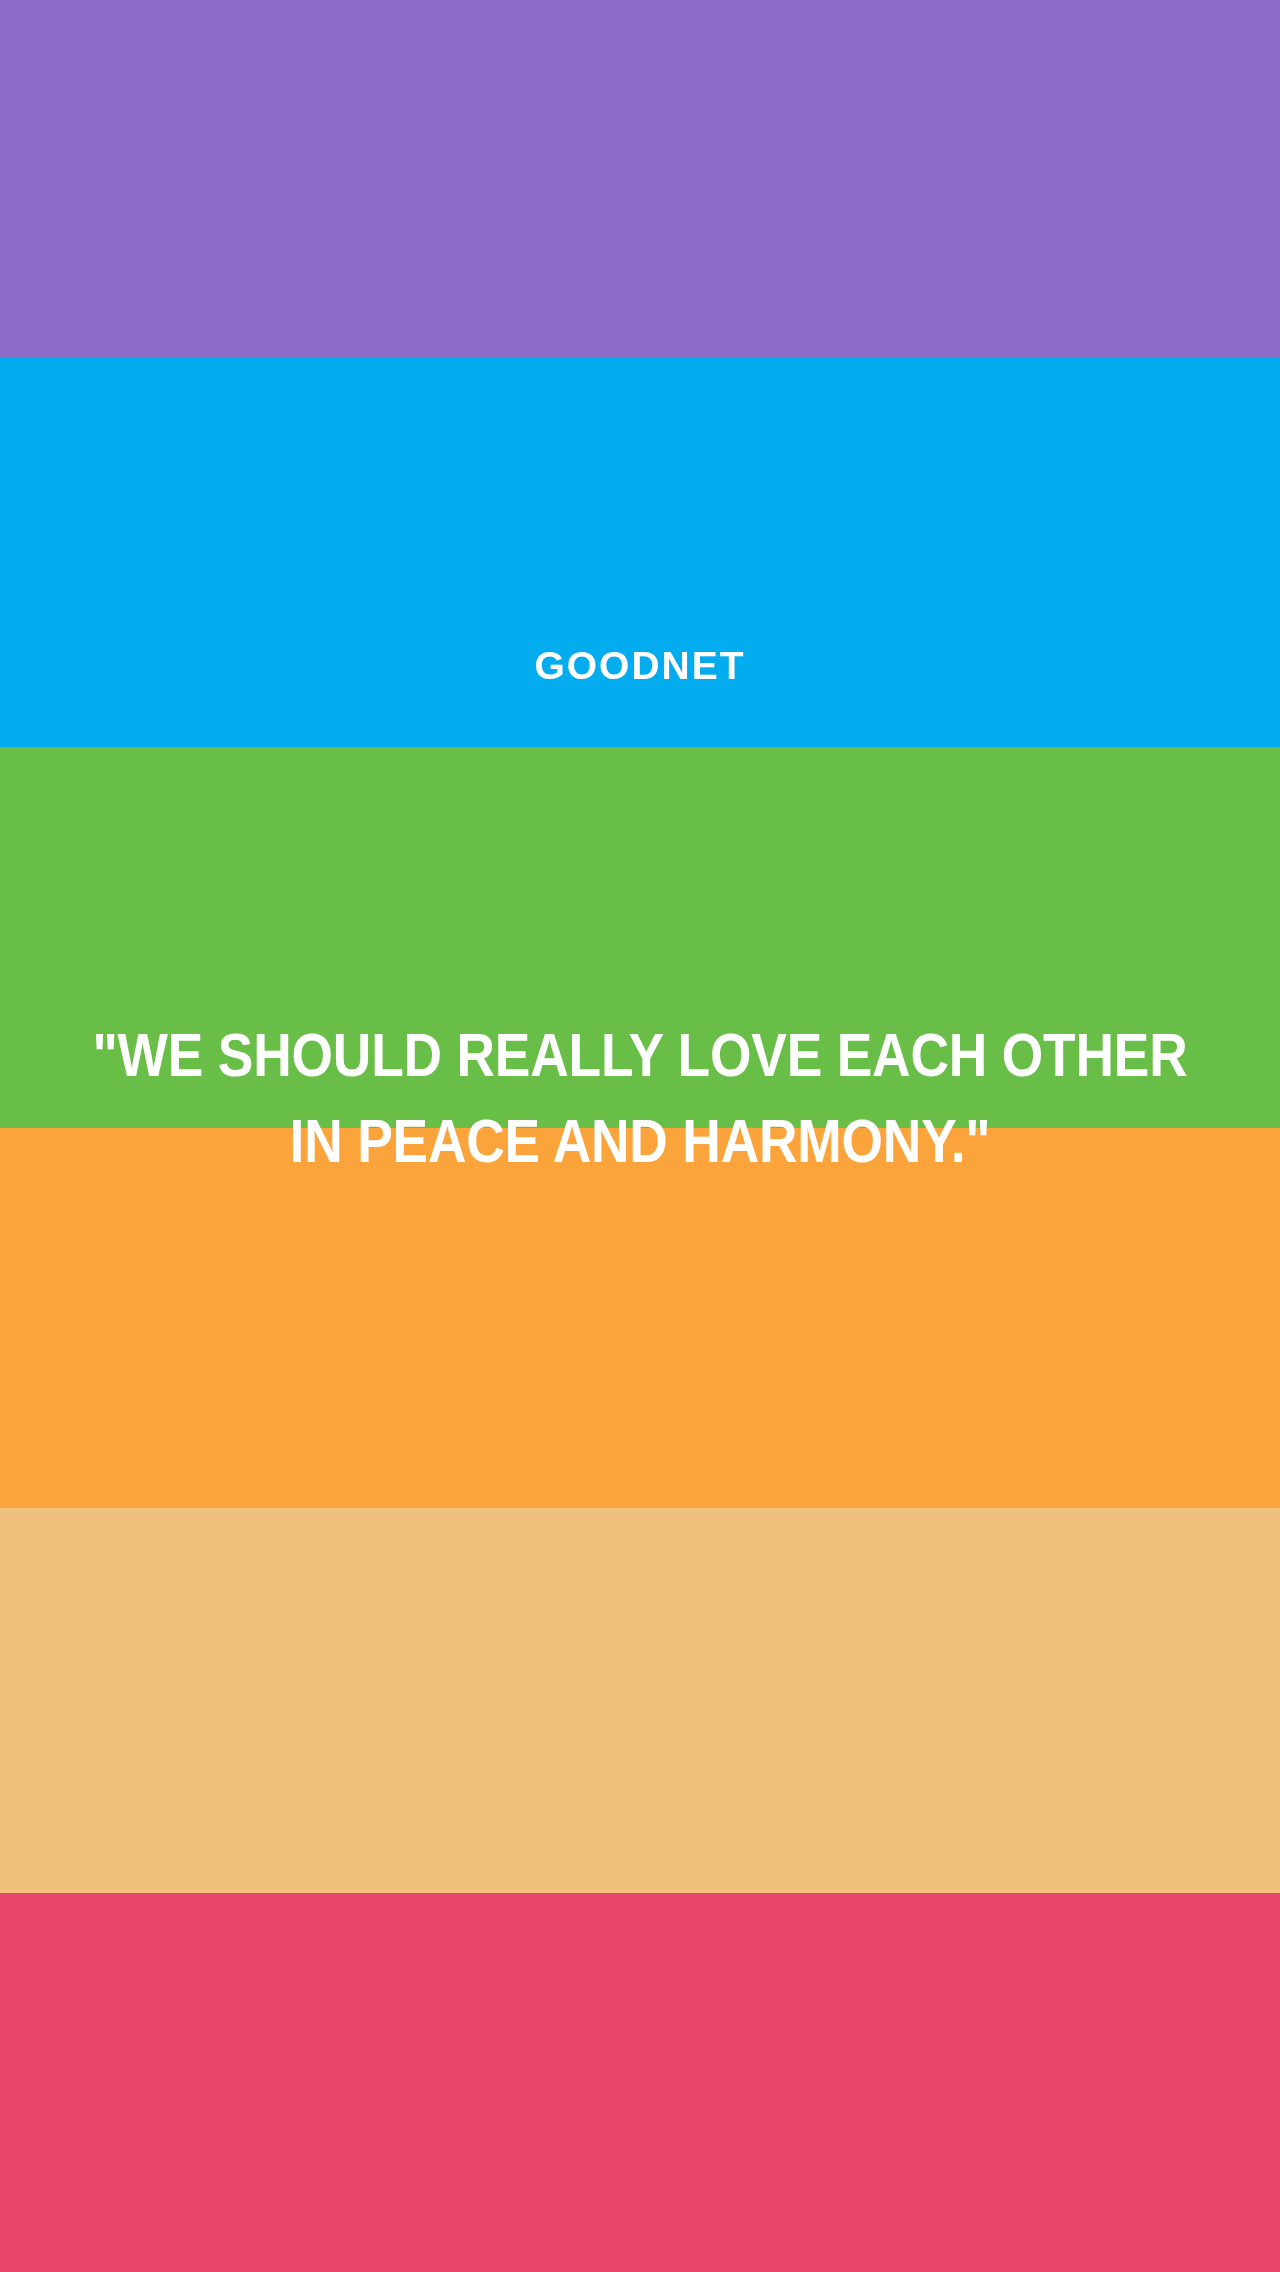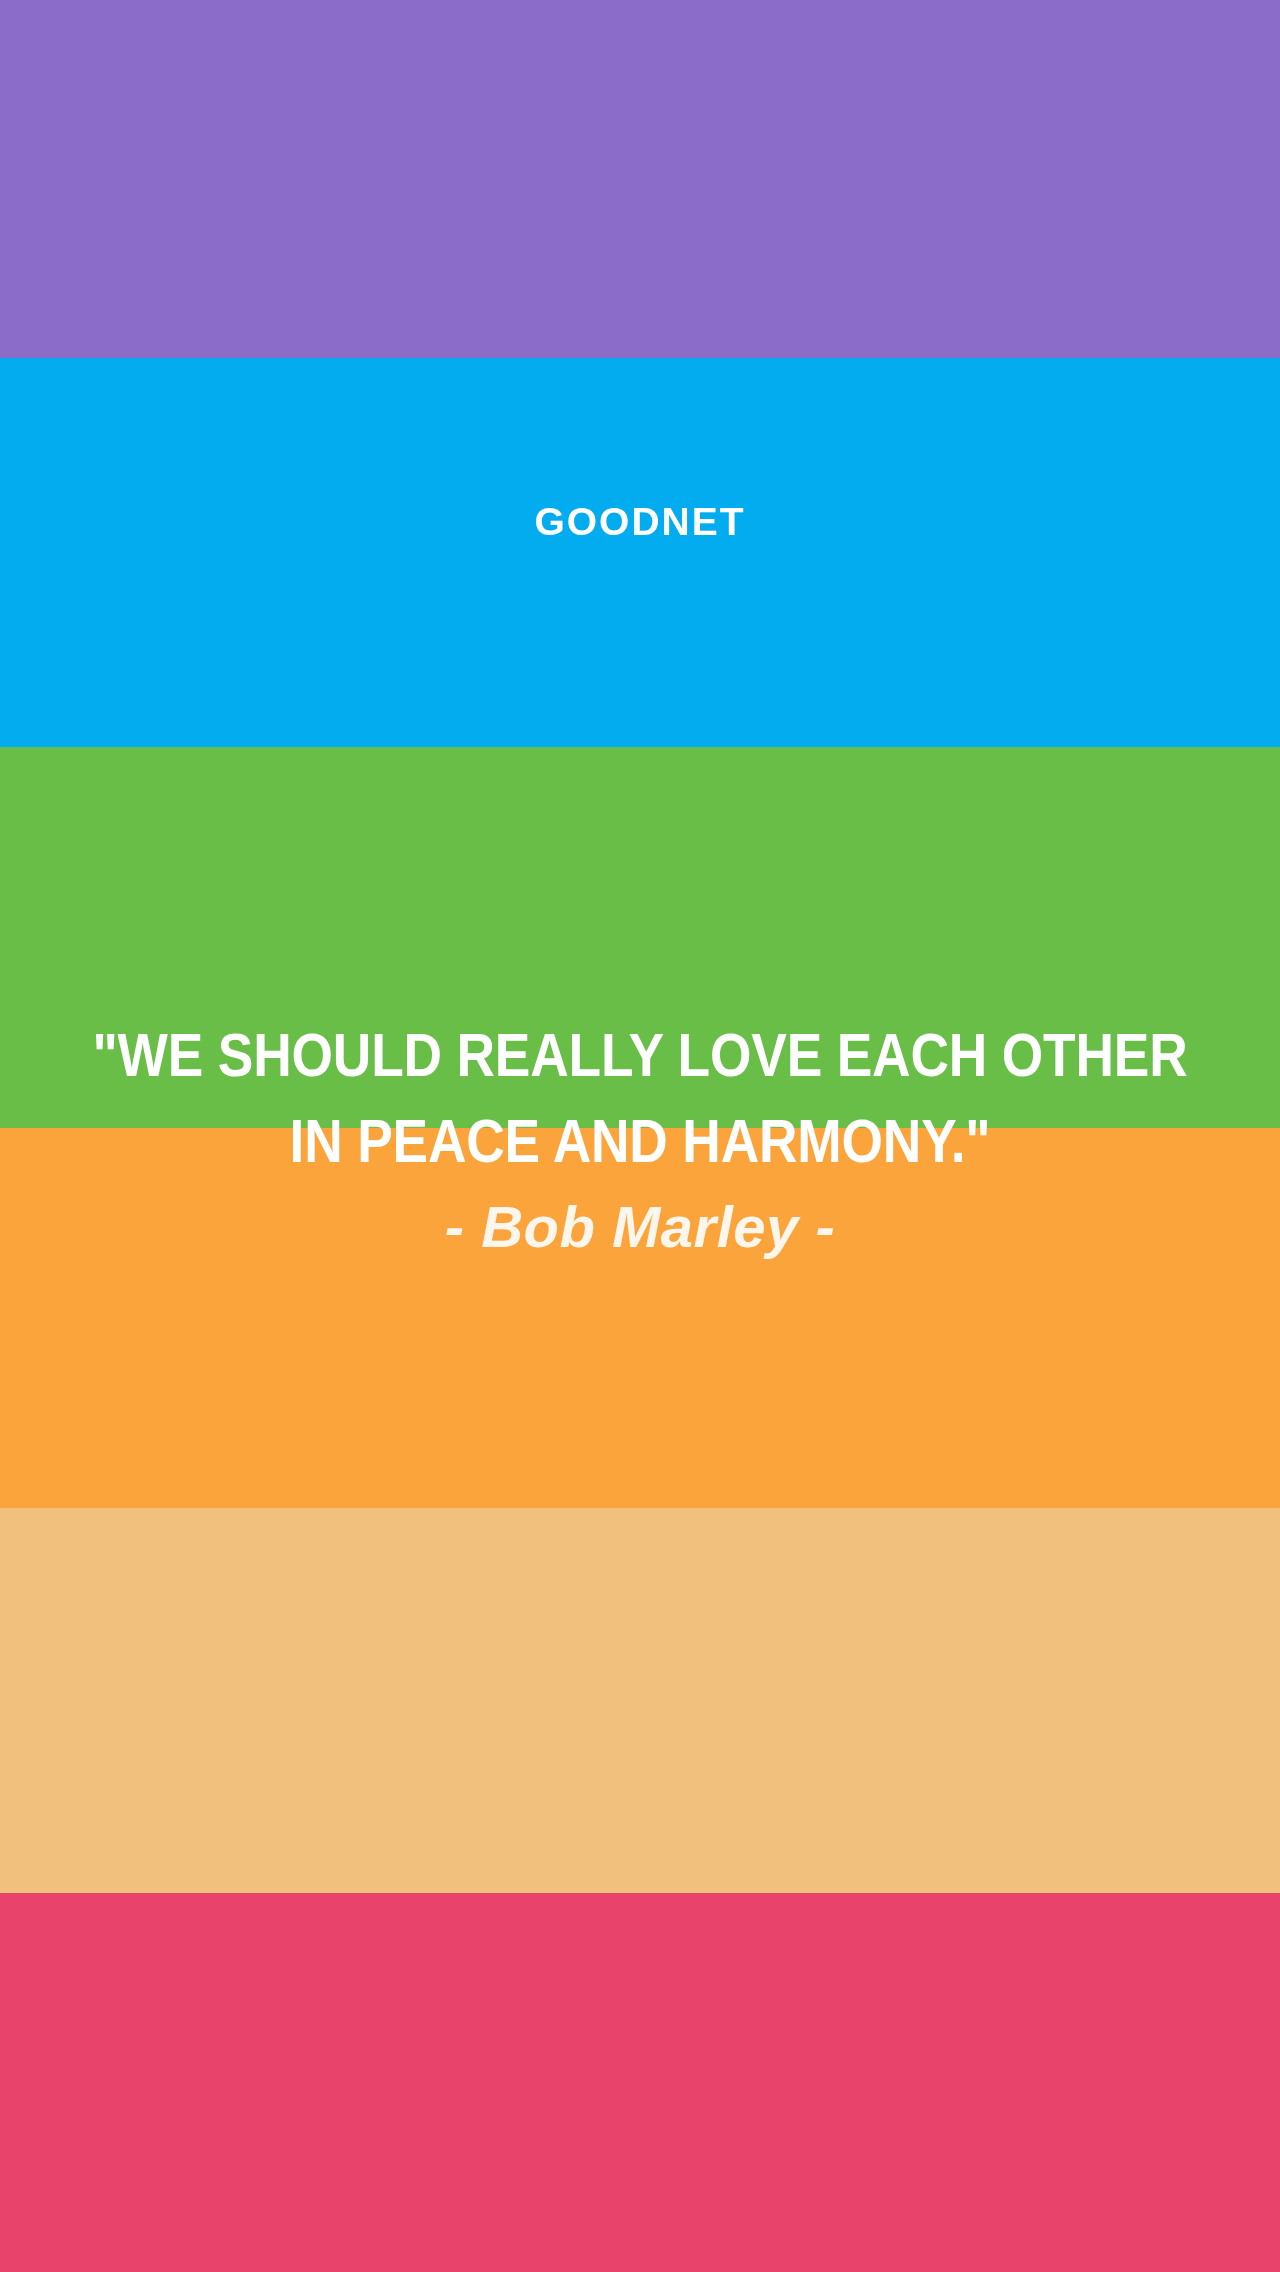--- a/index.html
+++ b/index.html
@@ -33,21 +33,21 @@
 
   
   .logo-layer {
     position: absolute;
     left: 0;
     top: 358px;
     width: 100%;
     height: 389px;
     z-index: 2;
     display: flex;
-    align-items: center;
+    align-items: flex-end;
     justify-content: center;
     pointer-events: none;
   }
   .logo-wordmark {
     display: block;
     color: #ffffff;
     font-family: "Liberation Sans", sans-serif;
     font-weight: bold;
     font-size: 39px;
     letter-spacing: 2.0px;
@@ -110,16 +110,15 @@
     <div class="band" style="background: rgb(232, 67, 106); height: 379px;"></div>
   </div>
 
   <div class="logo-layer">
     <span class="logo-wordmark">GOODNET</span>
   </div>
 
   <div class="quote-layer">
     <span class="quote-text">"WE SHOULD REALLY LOVE EACH OTHER</span>
     <span class="quote-text">IN PEACE AND HARMONY."</span>
-    <span class="quote-attrib">- Bob Marley -</span>
   </div>
 
 </div>
 
 </body></html>

